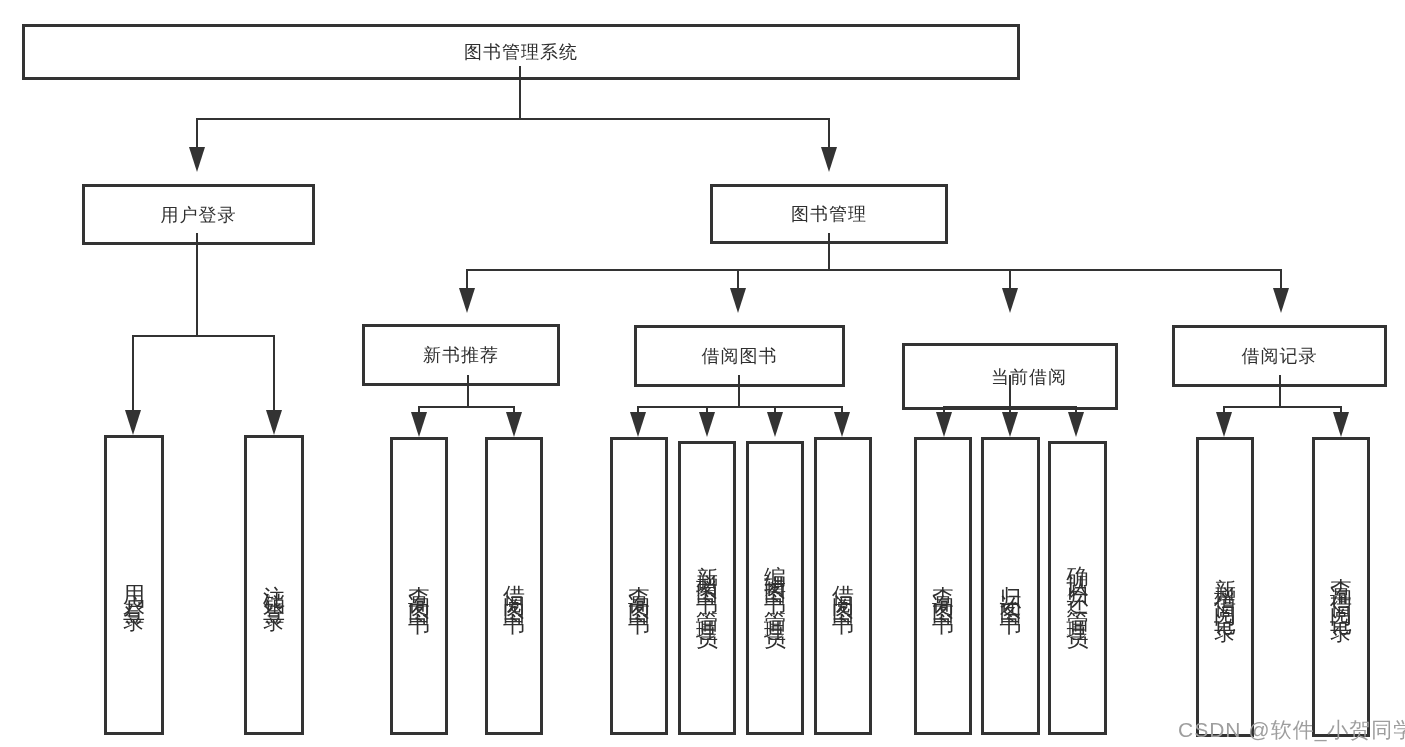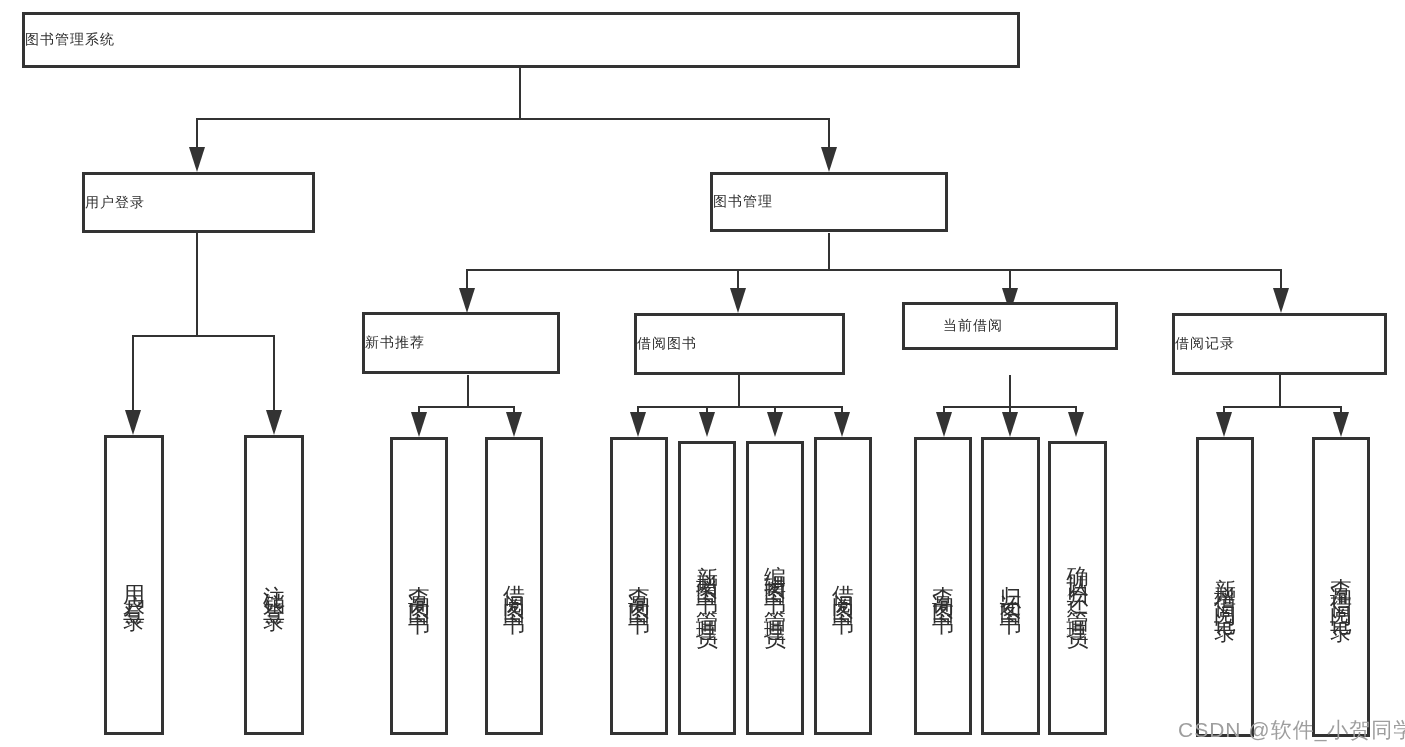--- a/index.html
+++ b/index.html
@@ -8,22 +8,22 @@
     width:1405px;height:747px;
     background:#ffffff;
     font-family:"Liberation Sans","DejaVu Sans",sans-serif;
     overflow:hidden;
   }
   .hbox{
     position:absolute;
     box-sizing:border-box;
     border:3px solid #333333;
     background:#ffffff;
-    display:flex;align-items:center;justify-content:flex-start;
-    font-size:14px;color:#2f2f2f;letter-spacing:1px;
+    display:flex;align-items:center;justify-content:center;
+    font-size:18px;color:#2f2f2f;letter-spacing:1px;margin-top:12px;
   }
   .vbox{
     position:absolute;
     box-sizing:border-box;
     border:3px solid #333333;
     background:#ffffff;
     display:flex;align-items:center;justify-content:center;
   }
   .vtext{
     writing-mode:vertical-rl;
@@ -85,21 +85,21 @@
   <div class="arr" style="left:1002px;top:288px;"></div>
   <div class="vl" style="left:1280px;top:269px;height:22px;"></div>
   <div class="arr" style="left:1273px;top:288px;"></div>
 
   <div class="hbox" style="left:362px;top:312px;width:198px;height:62px;">
     <span>新书推荐</span>
   </div>
   <div class="hbox" style="left:634px;top:313px;width:211px;height:62px;">
     <span>借阅图书</span>
   </div>
-  <div class="hbox" style="left:902px;top:302px;width:216px;height:48px;padding-left:38px;">
+  <div class="hbox" style="left:902px;top:331px;width:216px;height:67px;padding-left:38px;">
     <span>当前借阅</span>
   </div>
   <div class="hbox" style="left:1172px;top:313px;width:215px;height:62px;">
     <span>借阅记录</span>
   </div>
 
   <div class="vl" style="left:467px;top:375px;height:33px;"></div>
   <div class="hl" style="left:418px;top:406px;width:97px;"></div>
   <div class="vl" style="left:418px;top:406px;height:9px;"></div>
   <div class="arr" style="left:411px;top:412px;"></div>

